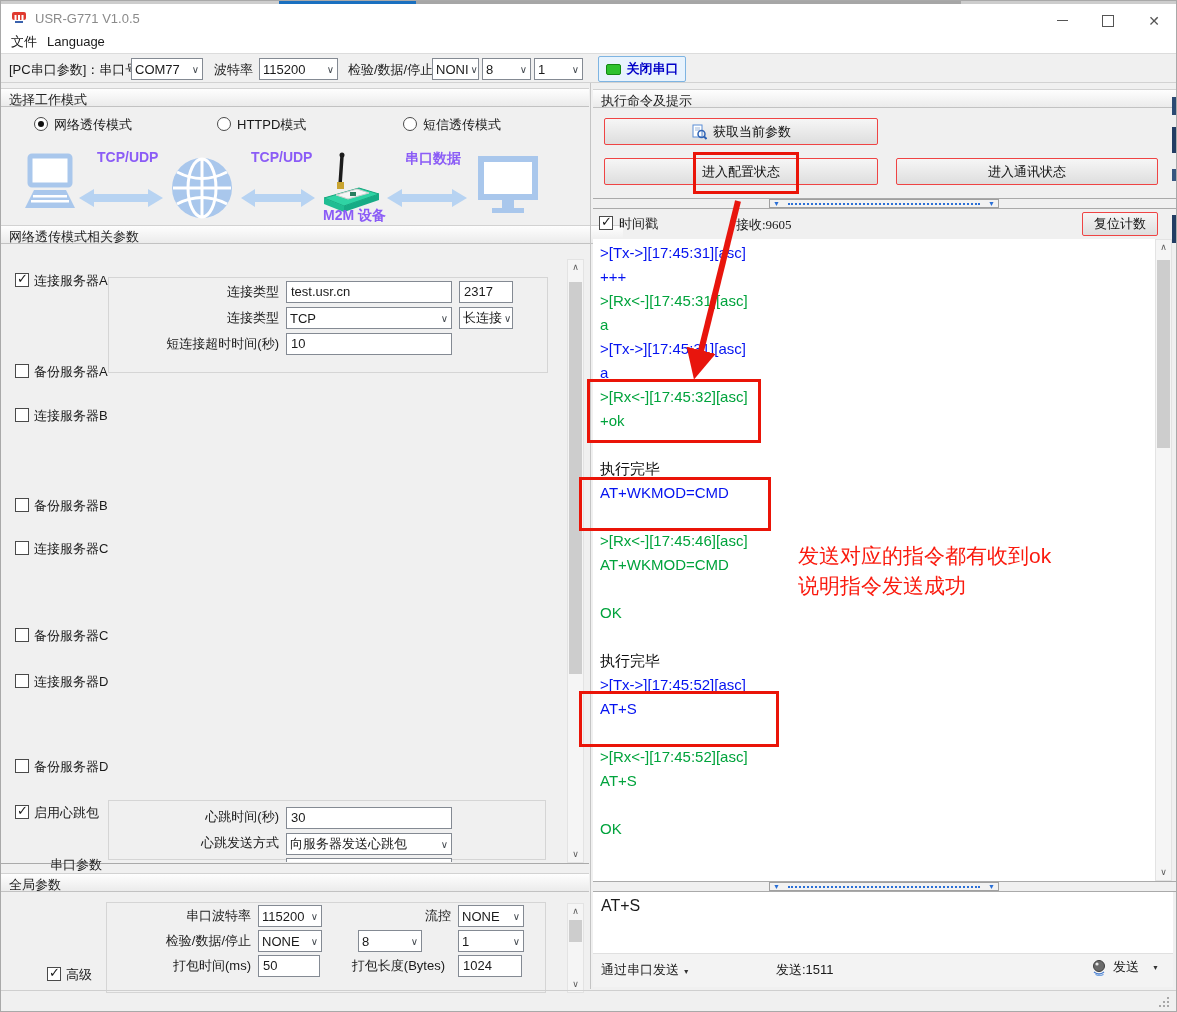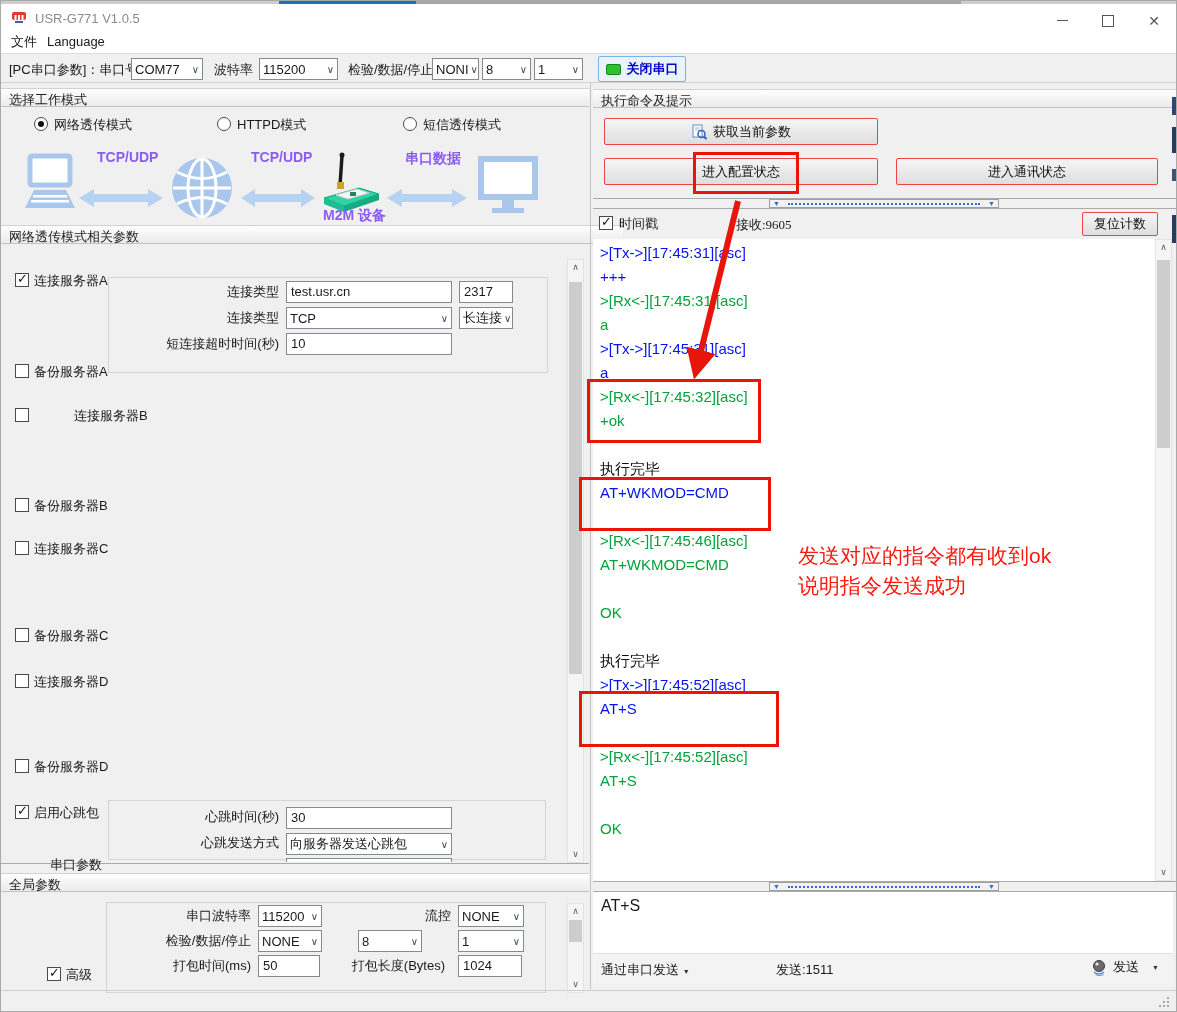--- a/index.html
+++ b/index.html
@@ -174,21 +174,21 @@
   <span class="lbl b" style="left:322px;top:206px;">M2M 设备</span>
   <span class="lbl" style="left:482px;top:224px;">串口设备</span>
 
   <div class="hdr" style="left:0;top:224px;width:622px;">网络透传模式相关参数</div>
 
   <span class="cbx on" style="left:14px;top:272px;"></span>
   <span class="lbl" style="left:33px;top:272px;">连接服务器A</span>
   <span class="cbx" style="left:14px;top:363px;"></span>
   <span class="lbl" style="left:33px;top:363px;">备份服务器A</span>
   <span class="cbx" style="left:14px;top:407px;"></span>
-  <span class="lbl" style="left:33px;top:407px;margin-left:40px;">连接服务器B</span>
+  <span class="lbl" style="left:33px;top:407px;">连接服务器B</span>
   <span class="cbx" style="left:14px;top:497px;"></span>
   <span class="lbl" style="left:33px;top:497px;">备份服务器B</span>
   <span class="cbx" style="left:14px;top:540px;"></span>
   <span class="lbl" style="left:33px;top:540px;">连接服务器C</span>
   <span class="cbx" style="left:14px;top:627px;"></span>
   <span class="lbl" style="left:33px;top:627px;">备份服务器C</span>
   <span class="cbx" style="left:14px;top:673px;"></span>
   <span class="lbl" style="left:33px;top:673px;">连接服务器D</span>
   <span class="cbx" style="left:14px;top:758px;"></span>
   <span class="lbl" style="left:33px;top:758px;">备份服务器D</span>

